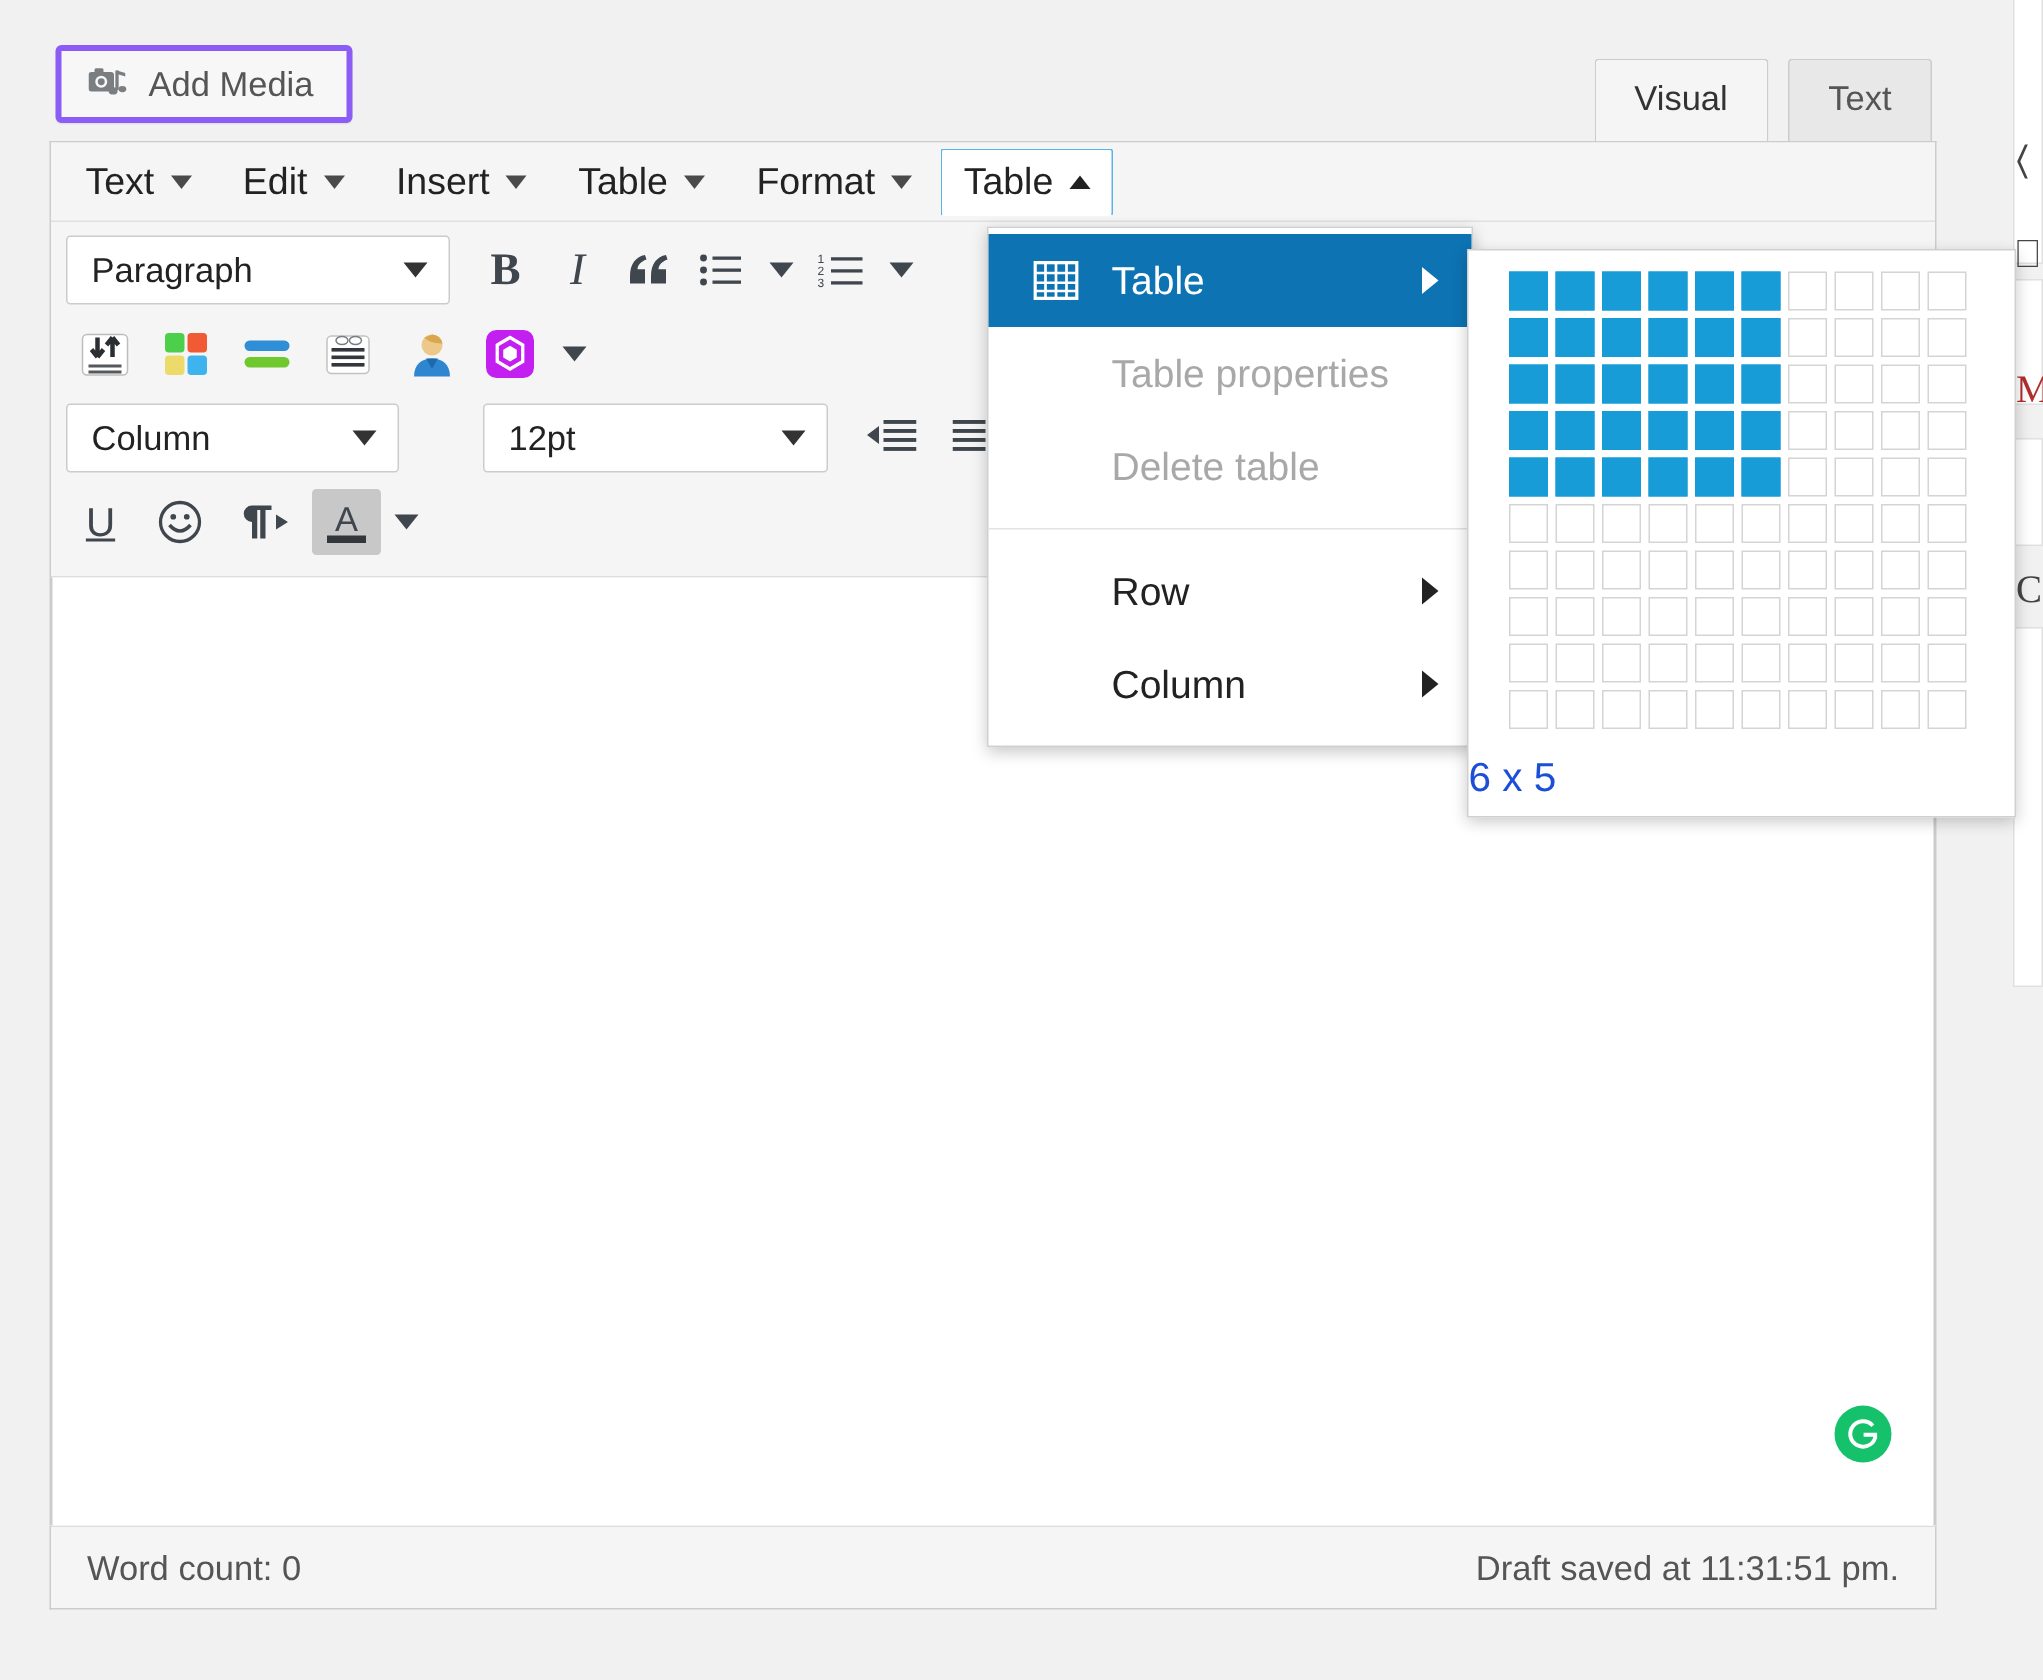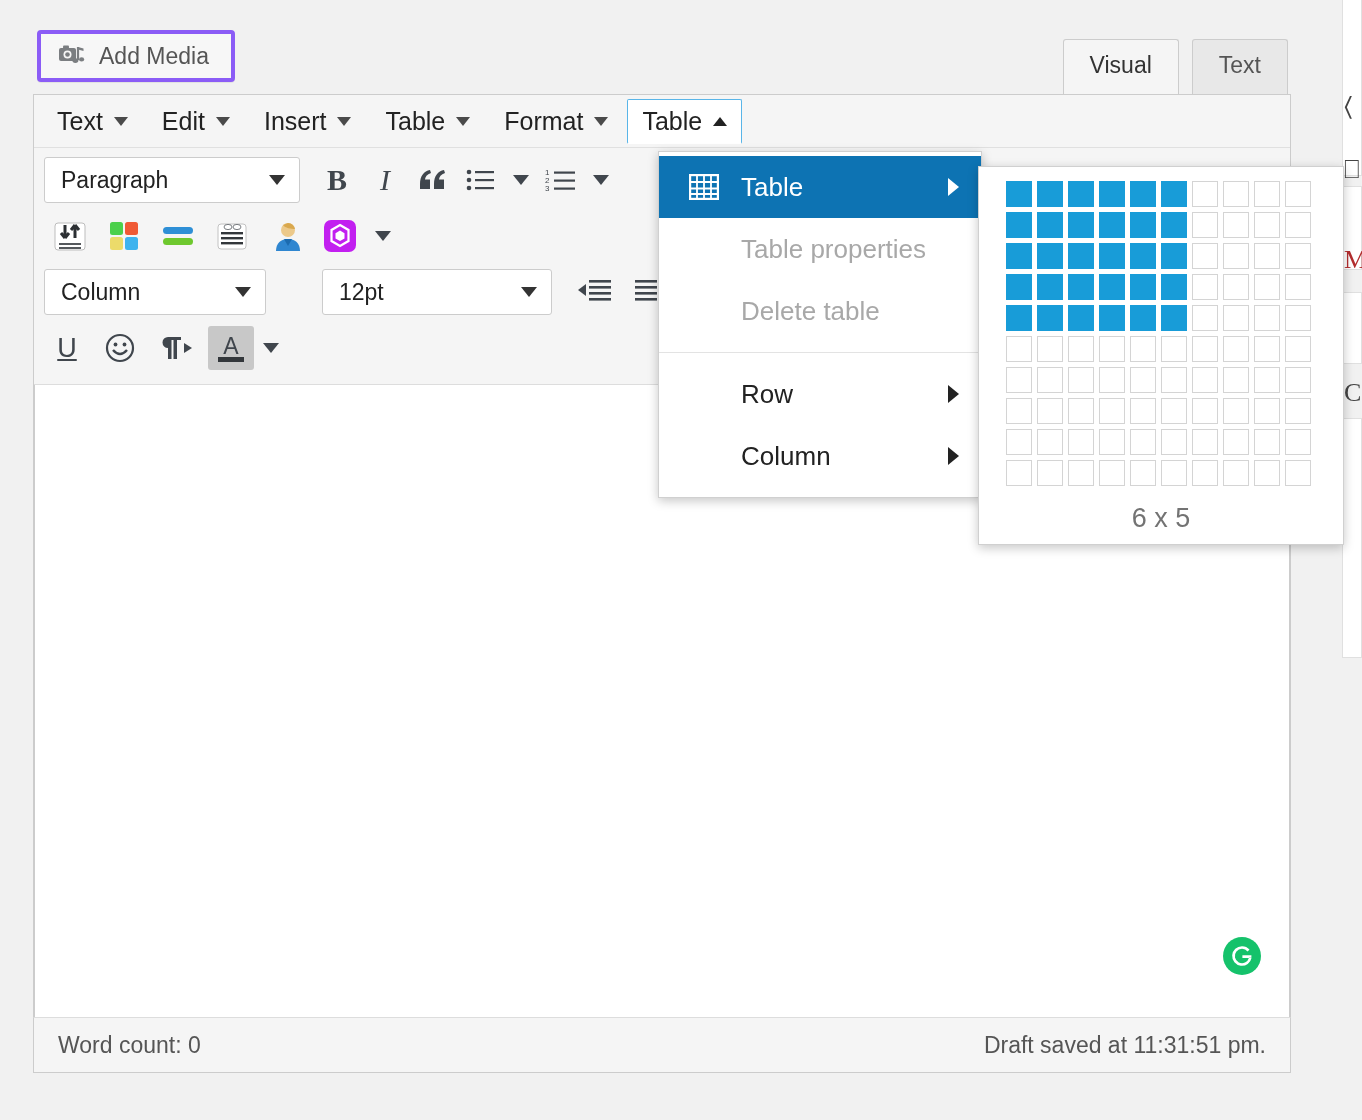--- a/index.html
+++ b/index.html
@@ -313,23 +313,22 @@
     box-sizing: border-box;
     border: 1px solid #d4d4d4;
     background: #fff;
     cursor: pointer;
   }
   .gcell.on {
     background: #189cd8;
     border-color: #189cd8;
   }
   .grid-label {
-    text-align: center;
     font-size: 27px;
-    color: #737373;
+    color: #1d4ed8;
     margin-top: 12px;
   }
 
   
   .right-strip {
     position: absolute;
     left: 1342px;
     top: 0;
     width: 20px;
     height: 1120px;

